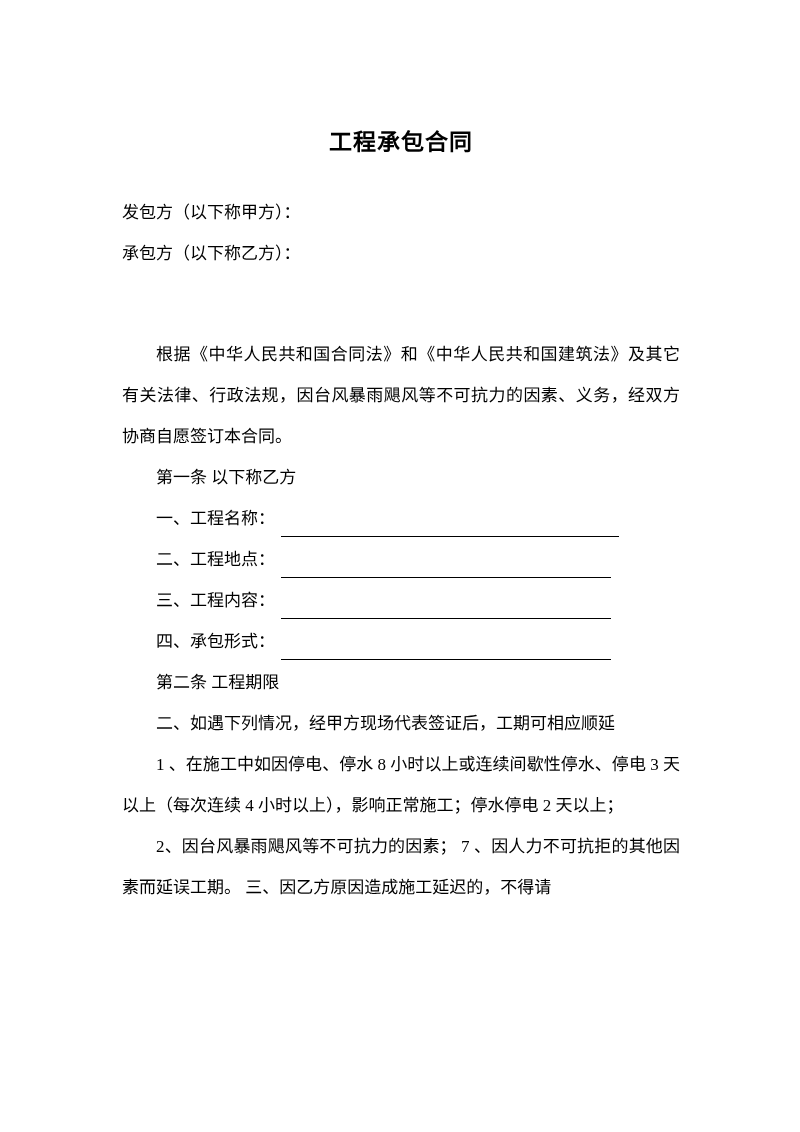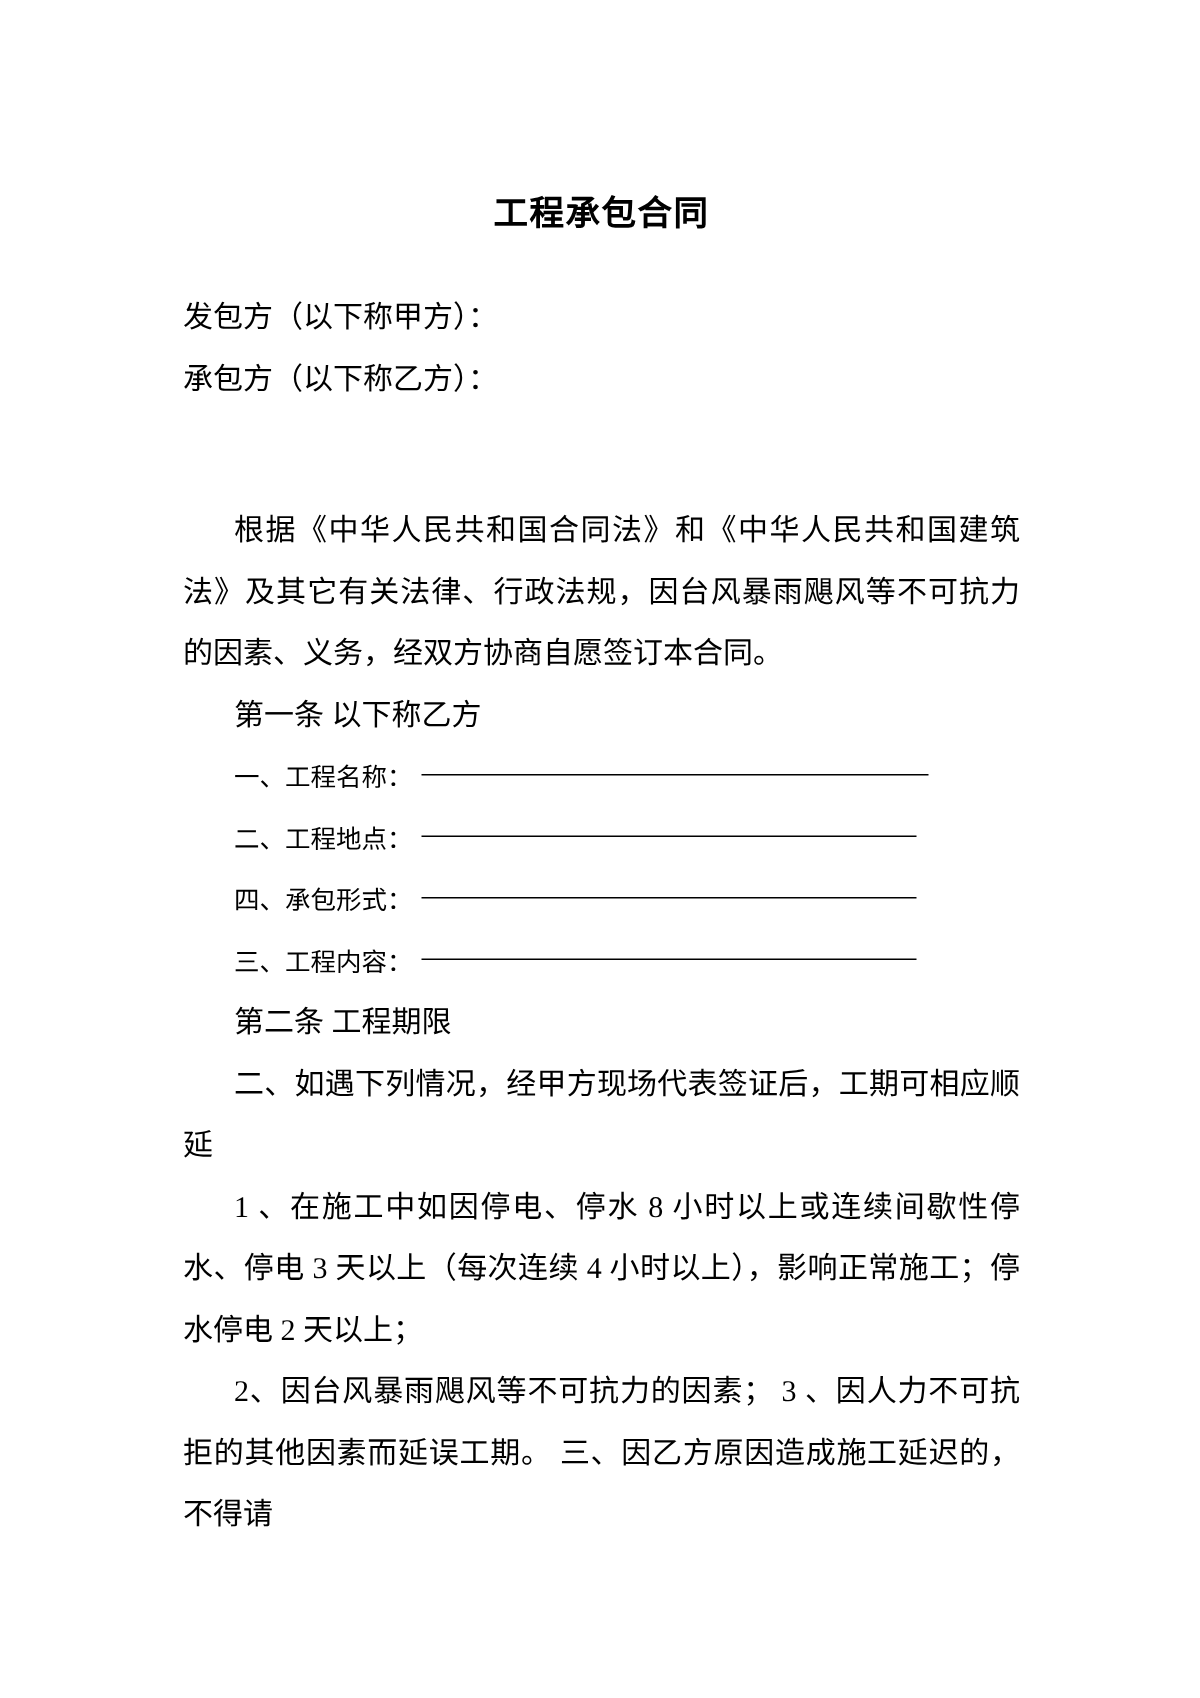--- a/index.html
+++ b/index.html
@@ -35,21 +35,21 @@
     text-align: center;
     color: #000000;
     letter-spacing: 1px;
     margin: 0;
     padding-top: 118px;
   }
 
   
   .p {
     font-family: "Liberation Serif", "DejaVu Serif", serif;
-    font-size: 20px;
+    font-size: 17px;
     line-height: 41px;
     color: #000000;
     margin: 0;
     text-align: justify;
     text-justify: inter-ideograph;
     white-space: pre-wrap;
     word-break: break-all;
   }
 
   .indent {
@@ -60,21 +60,21 @@
     height: 60px;
   }
 
   .spacer-title {
     height: 38px;
   }
 
   
   .fill-row {
     display: flex;
-    align-items: flex-start;
+    align-items: flex-end;
     font-family: "Liberation Serif", "DejaVu Serif", serif;
     font-size: 17px;
     line-height: 41px;
     color: #000000;
     padding-left: 34px;
   }
 
   .fill-label {
     white-space: nowrap;
     flex: 0 0 auto;
@@ -116,32 +116,32 @@
       <span class="fill-label">一、工程名称：</span>
       <span class="fill-blank w1"></span>
     </div>
 
     <div class="fill-row">
       <span class="fill-label">二、工程地点：</span>
       <span class="fill-blank w2"></span>
     </div>
 
     <div class="fill-row">
-      <span class="fill-label">四、承包形式：</span>
+      <span class="fill-label">三、工程内容：</span>
       <span class="fill-blank w2"></span>
     </div>
 
     <div class="fill-row">
-      <span class="fill-label">三、工程内容：</span>
+      <span class="fill-label">四、承包形式：</span>
       <span class="fill-blank w2"></span>
     </div>
 
     <p class="p indent">第二条 工程期限</p>
 
 
     <p class="p indent">二、如遇下列情况，经甲方现场代表签证后，工期可相应顺延</p>
 
     <p class="p indent">1 、在施工中如因停电、停水 8 小时以上或连续间歇性停水、停电 3 天以上（每次连续 4 小时以上），影响正常施工；停水停电 2 天以上；</p>
 
-    <p class="p indent">2、因台风暴雨飓风等不可抗力的因素； 3 、因人力不可抗拒的其他因素而延误工期。 三、因乙方原因造成施工延迟的，不得请</p>
+    <p class="p indent">2、因台风暴雨飓风等不可抗力的因素； 7 、因人力不可抗拒的其他因素而延误工期。 三、因乙方原因造成施工延迟的，不得请</p>
 
   </div>
 </div>
 
 </body></html>

